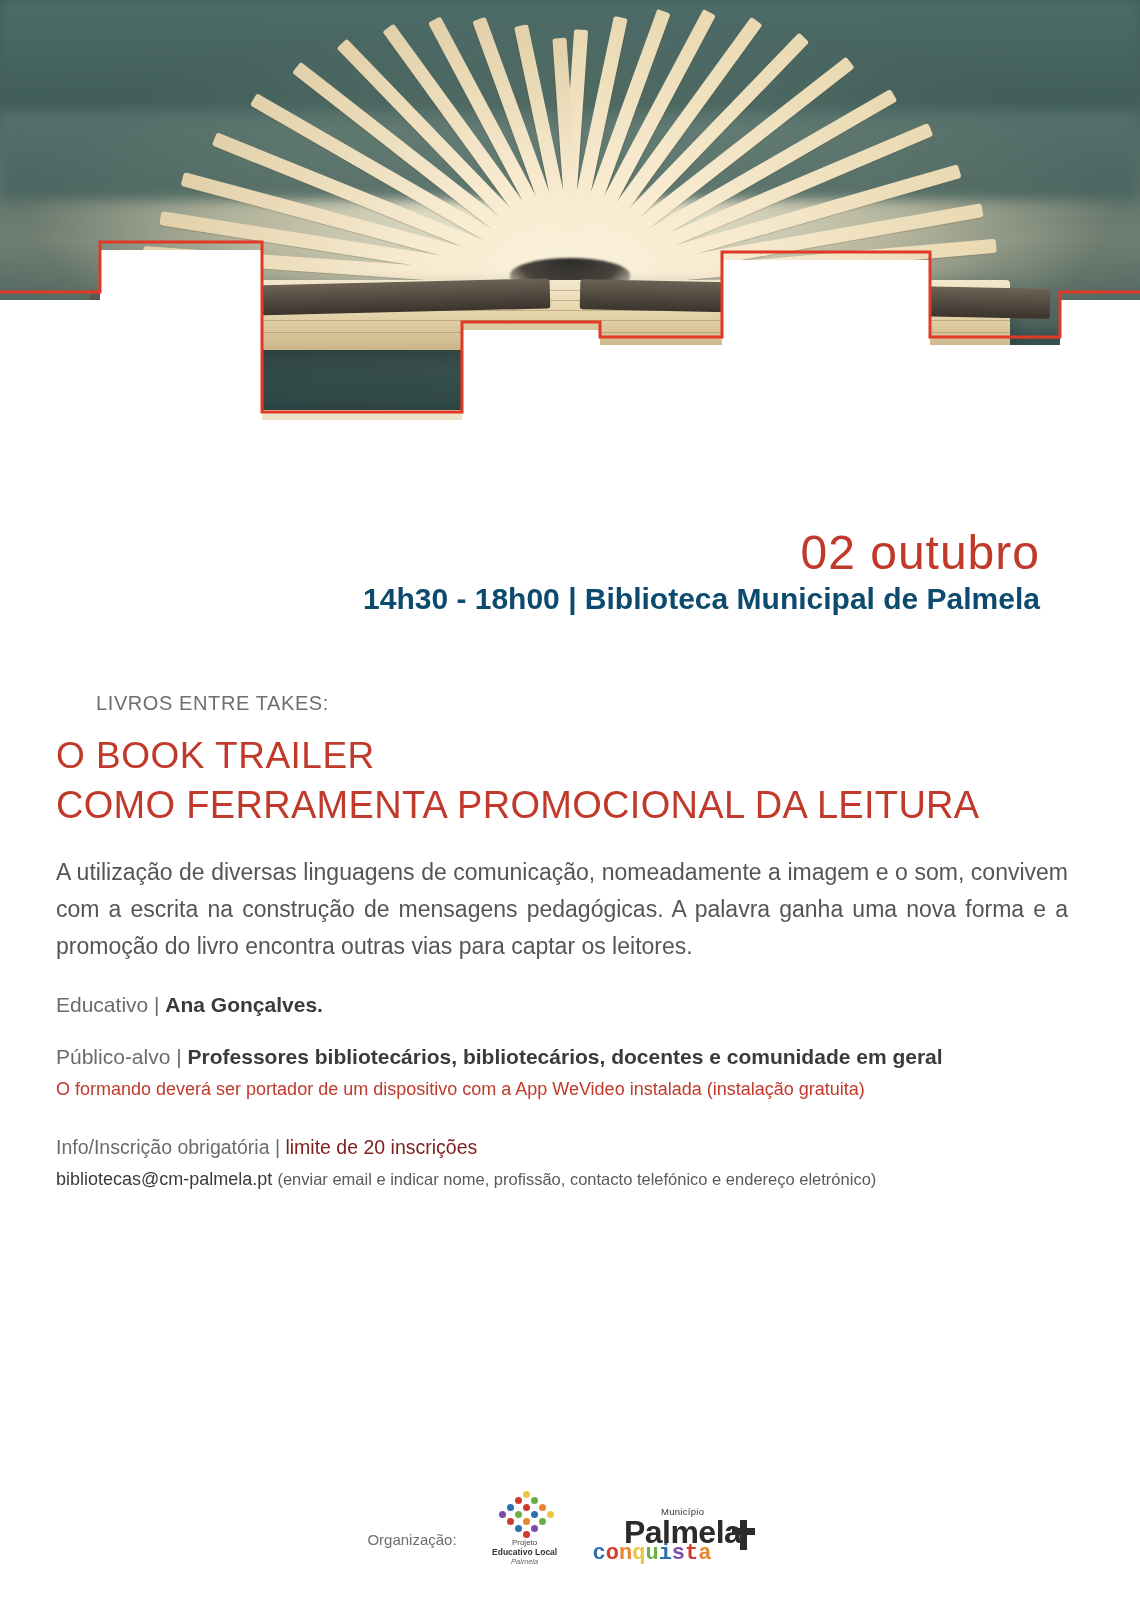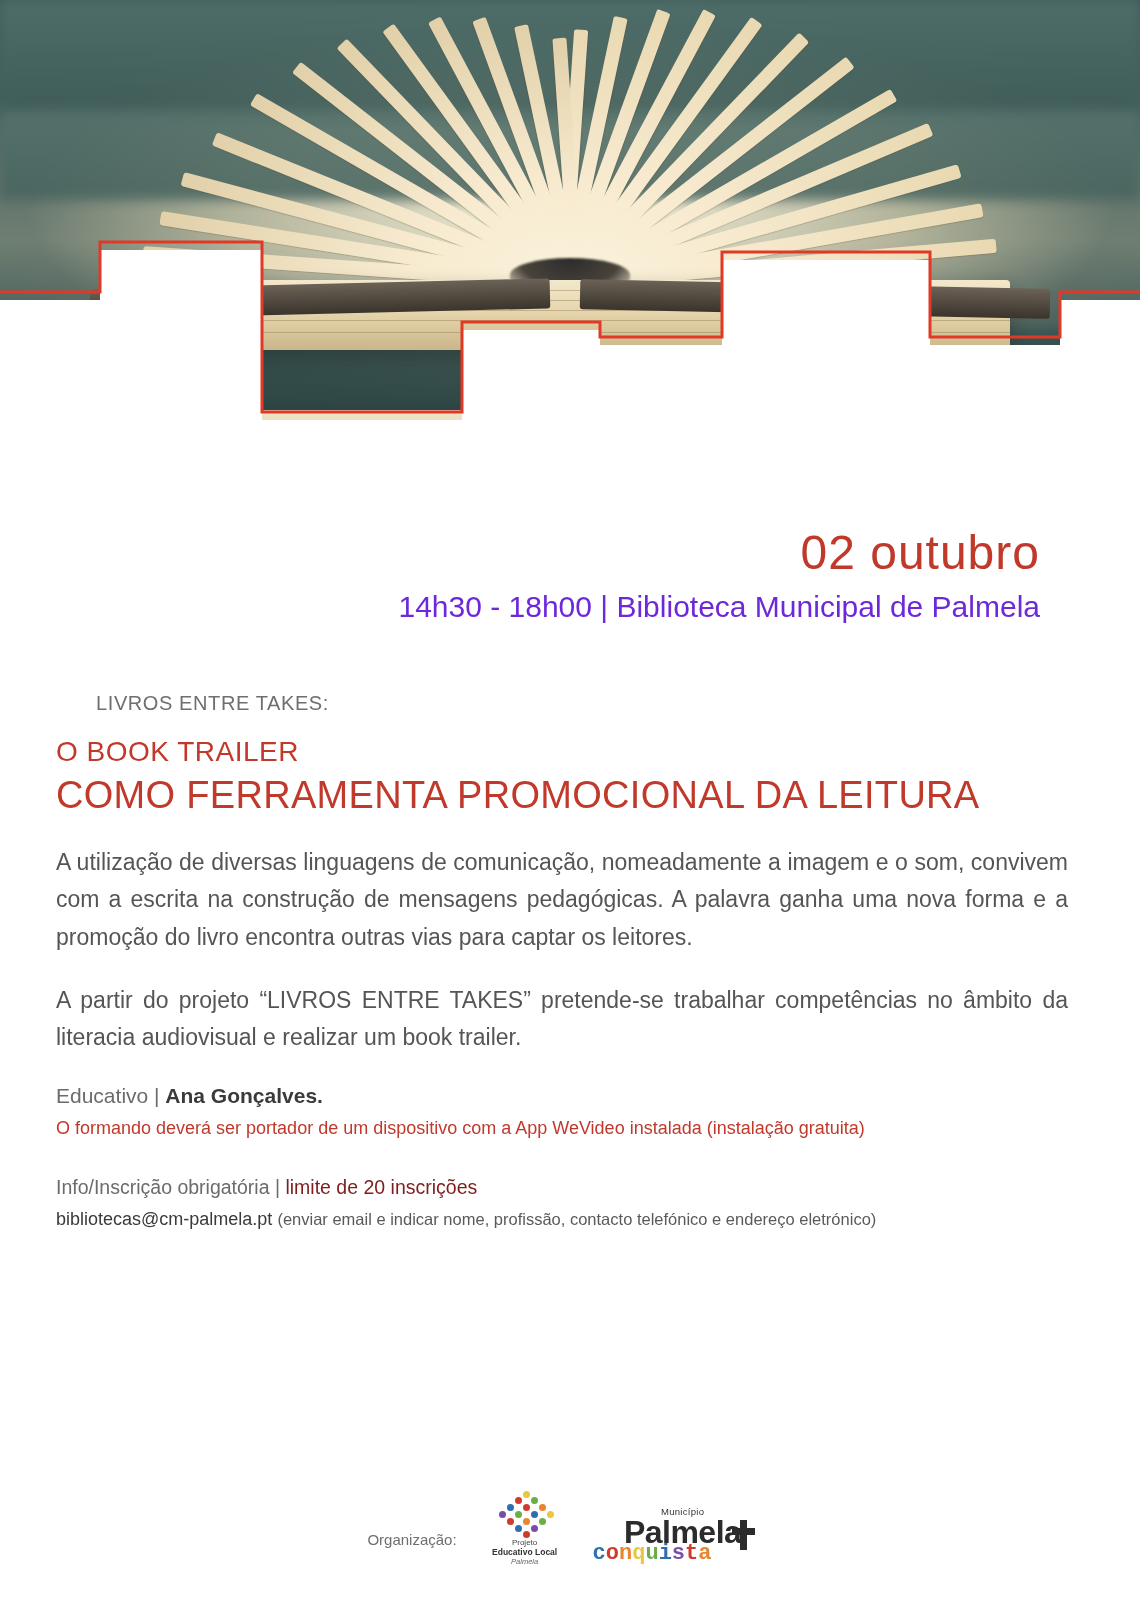--- a/index.html
+++ b/index.html
@@ -119,40 +119,40 @@
   }
   .date-main {
     font-size: 48px;
     color: #c0392b;
     letter-spacing: 1px;
     line-height: 1.05;
     font-weight: 400;
   }
   .date-sub {
     font-size: 30px;
-    color: #6d28d9;
-    margin-top: 12px;
-    font-weight: 400;
+    color: #0c4a6e;
+    margin-top: 4px;
+    font-weight: 700;
   }
 
   
   .content {
     position: absolute;
     left: 56px; top: 692px;
     width: 1012px;
   }
   .kicker {
     font-size: 20px;
     letter-spacing: 0.6px;
     color: #6f6f6f;
     margin-bottom: 22px;
     margin-left: 40px;
   }
   .title1 {
-    font-size: 28px;
+    font-size: 37px;
     color: #c0392b;
     letter-spacing: 0.5px;
     line-height: 1.05;
   }
   .title2 {
     font-size: 38px;
     color: #c0392b;
     letter-spacing: 0.3px;
     margin-top: 8px;
     line-height: 1.15;
@@ -293,27 +293,30 @@
 </div>
 
 <div class="content">
 
   <div class="kicker">LIVROS ENTRE TAKES:</div>
 
   <div class="title1">O BOOK TRAILER</div>
   <div class="title2">COMO FERRAMENTA PROMOCIONAL DA LEITURA</div>
 
   <p class="para j">A utilização de diversas linguagens de comunicação, nomeadamente a imagem e o som, convivem com a escrita na construção de mensagens pedagógicas. A palavra ganha uma nova forma e a promoção do livro encontra outras vias para captar os leitores.</p>
-  <p class="para j">A partir do projeto “LIVROS ENTRE TAKES” pretende-se trabalhar competências no âmbito da literacia audiovisual e realizar um book trailer.</p>
 
   <div class="line-row">
     <span>Educativo |</span>
     <span class="bold-dark">Ana Gonçalves.</span>
   </div>
 
+  <div class="line-row">
+    <span>Público-alvo |</span>
+    <span class="bold-dark">Professores bibliotecários, bibliotecários, docentes e comunidade em geral</span>
+  </div>
   <div class="note-red">O formando deverá ser portador de um dispositivo com a App WeVideo instalada (instalação gratuita)</div>
 
   <div class="info-row">
     <span>Info/Inscrição obrigatória |</span>
     <span class="red">limite de 20 inscrições</span>
   </div>
 
   <div class="email-row">
     <span class="email">bibliotecas@cm-palmela.pt</span>
     <span class="small">(enviar email e indicar nome, profissão, contacto telefónico e endereço eletrónico)</span>

